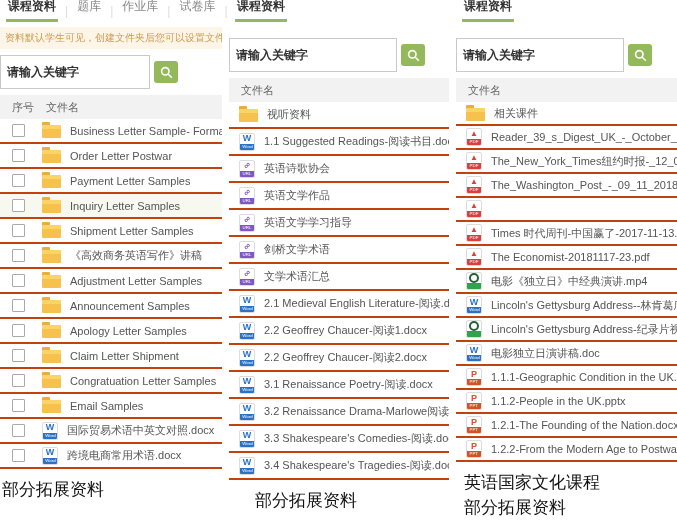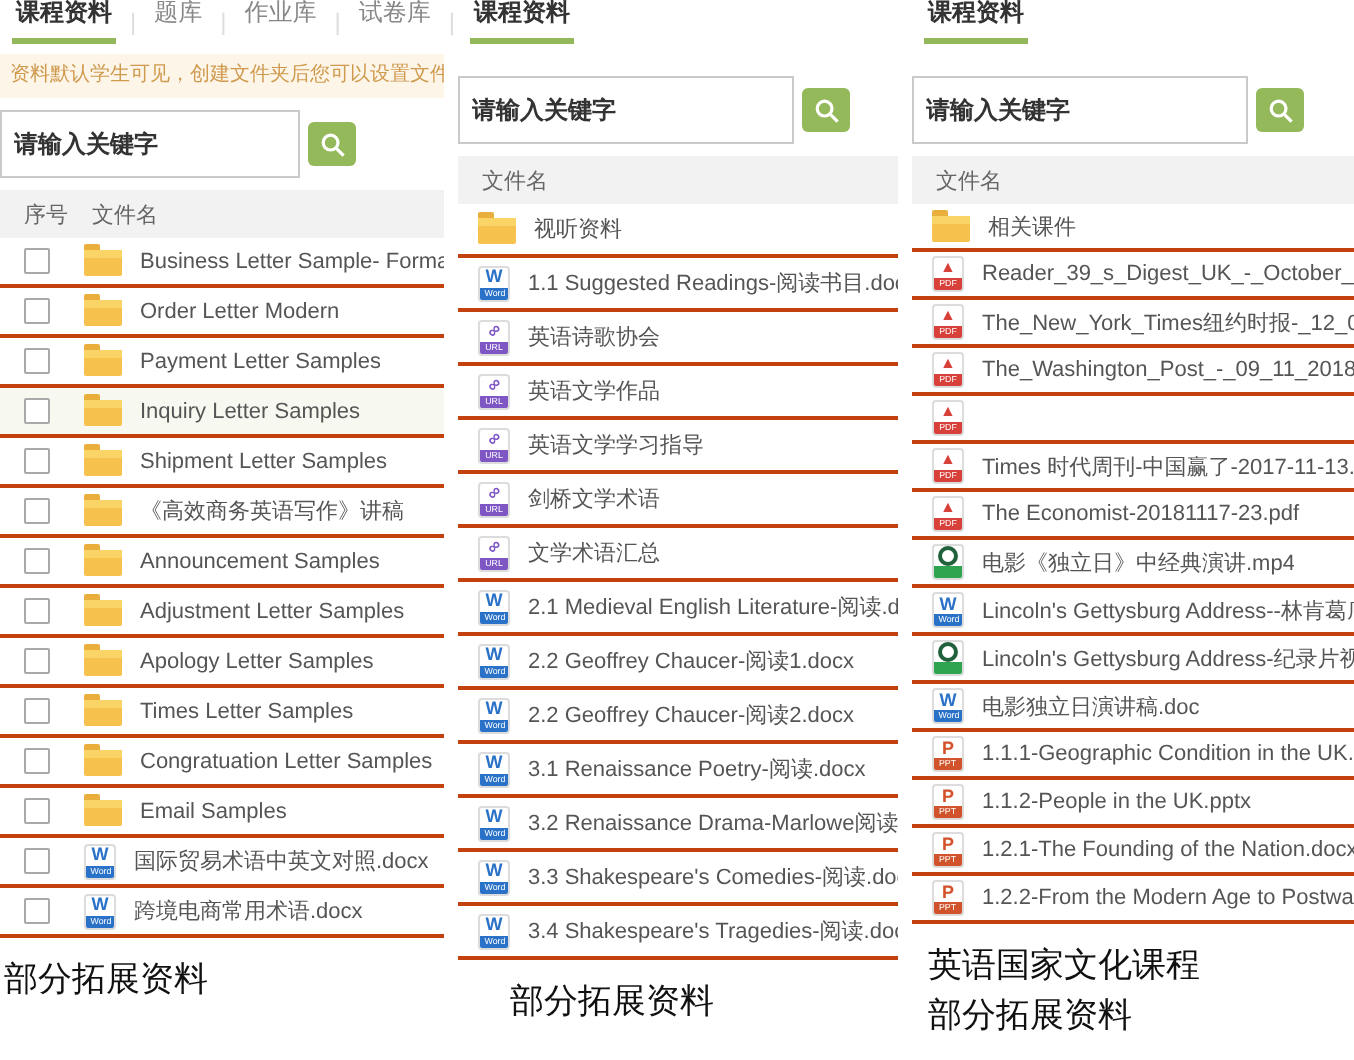--- a/index.html
+++ b/index.html
@@ -108,21 +108,21 @@
             <span class="checkbox"></span>
           </span>
           <span class="icon-folder"></span>
           <span class="fname">Business Letter Sample- Format</span>
         </div>
         <div class="row">
           <span class="cbcell">
             <span class="checkbox"></span>
           </span>
           <span class="icon-folder"></span>
-          <span class="fname">Order Letter Modern</span>
+          <span class="fname">Order Letter Postwar</span>
         </div>
         <div class="row">
           <span class="cbcell">
             <span class="checkbox"></span>
           </span>
           <span class="icon-folder"></span>
           <span class="fname">Payment Letter Samples</span>
         </div>
         <div class="row row-hl">
           <span class="cbcell">
@@ -143,42 +143,42 @@
             <span class="checkbox"></span>
           </span>
           <span class="icon-folder"></span>
           <span class="fname">《高效商务英语写作》讲稿</span>
         </div>
         <div class="row">
           <span class="cbcell">
             <span class="checkbox"></span>
           </span>
           <span class="icon-folder"></span>
+          <span class="fname">Adjustment Letter Samples</span>
+        </div>
+        <div class="row">
+          <span class="cbcell">
+            <span class="checkbox"></span>
+          </span>
+          <span class="icon-folder"></span>
           <span class="fname">Announcement Samples</span>
         </div>
         <div class="row">
           <span class="cbcell">
             <span class="checkbox"></span>
           </span>
           <span class="icon-folder"></span>
-          <span class="fname">Adjustment Letter Samples</span>
-        </div>
-        <div class="row">
-          <span class="cbcell">
-            <span class="checkbox"></span>
-          </span>
-          <span class="icon-folder"></span>
           <span class="fname">Apology Letter Samples</span>
         </div>
         <div class="row">
           <span class="cbcell">
             <span class="checkbox"></span>
           </span>
           <span class="icon-folder"></span>
-          <span class="fname">Times Letter Samples</span>
+          <span class="fname">Claim Letter Shipment</span>
         </div>
         <div class="row">
           <span class="cbcell">
             <span class="checkbox"></span>
           </span>
           <span class="icon-folder"></span>
           <span class="fname">Congratuation Letter Samples</span>
         </div>
         <div class="row">
           <span class="cbcell">

